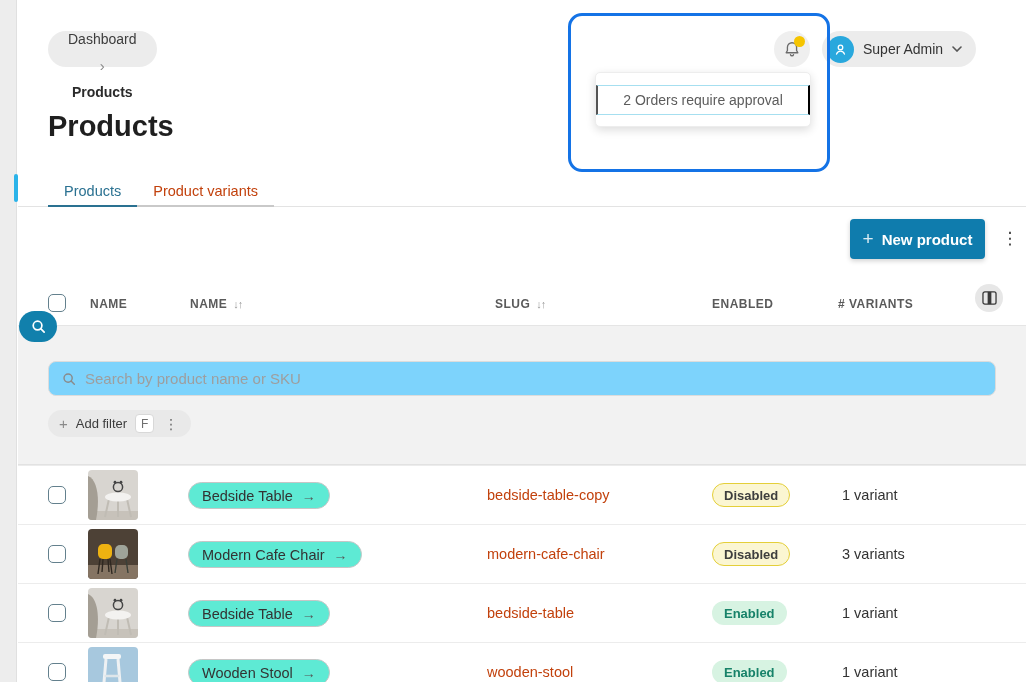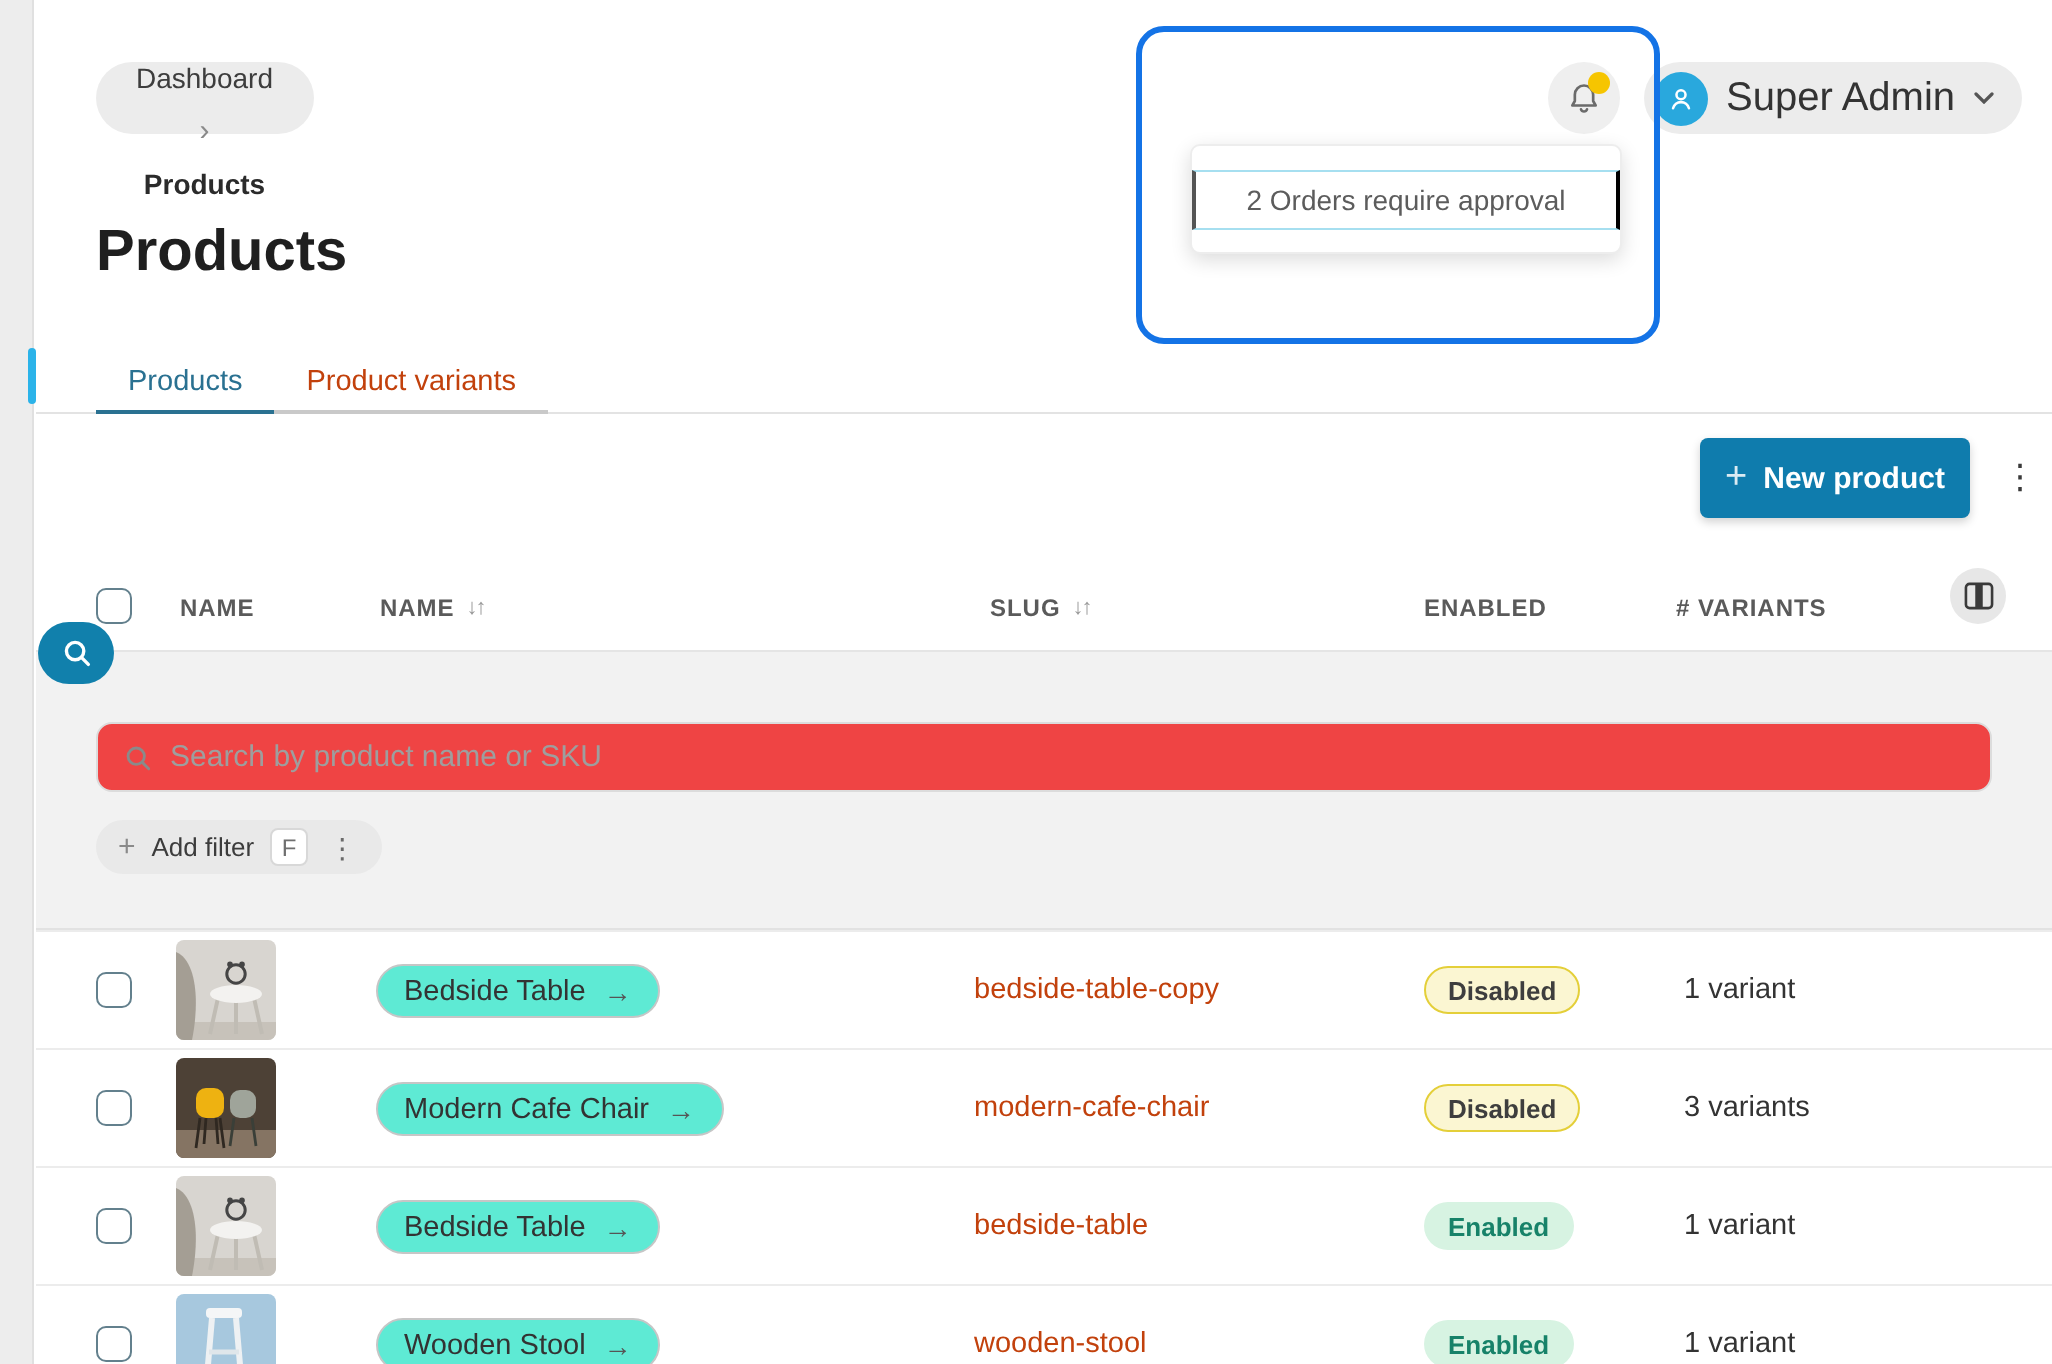--- a/index.html
+++ b/index.html
@@ -17,21 +17,21 @@
   .breadcrumb .crumb{color:#3d3d3d;}
   .breadcrumb .crumb.current{font-weight:700;color:#2b2b2b;}
   .breadcrumb .sep{color:#8a8a8a;font-size:15px;}
 
   .bell-btn{position:absolute;left:774px;top:31px;width:36px;height:36px;border-radius:50%;background:#EFEFEF;border:none;cursor:pointer;display:flex;align-items:center;justify-content:center;z-index:2;}
   .bell-wrap{position:relative;width:20px;height:20px;}
   .bell-dot{position:absolute;right:-3px;top:-3px;width:11px;height:11px;border-radius:50%;background:#F6C500;}
 
   .user-pill{position:absolute;left:822px;top:31px;height:36px;display:inline-flex;align-items:center;gap:9px;background:#ECECEC;border-radius:18px;padding:0 14px 0 5px;border:none;cursor:pointer;font-size:14px;color:#333;}
   .avatar{width:27px;height:27px;border-radius:50%;background:#29A8DD;display:flex;align-items:center;justify-content:center;}
-  .user-name{font-size:20px;color:#333;}
+  .user-name{font-size:14px;color:#333;}
 
   
   .annotation{position:absolute;left:568px;top:13px;width:262px;height:159px;border:3px solid #1473E6;border-radius:14px;pointer-events:none;z-index:10;}
 
   
   .notif-card{position:absolute;left:595px;top:72px;width:216px;height:55px;background:#fff;border:1px solid #ededed;border-radius:5px;box-shadow:0 3px 10px rgba(0,0,0,.14);z-index:5;padding-top:12px;}
   .notif-item{height:30px;border-top:1px solid #A6DFF0;border-bottom:1px solid #A6DFF0;display:flex;align-items:center;justify-content:center;font-size:14px;color:#5c5c5c;cursor:pointer;background:#fff;width:100%;}
 
   .page-title{position:absolute;left:48px;top:110px;font-size:29px;font-weight:700;color:#1f1f1f;}
 
@@ -51,21 +51,21 @@
   .thead .cell{position:absolute;top:0;height:42px;display:flex;align-items:center;font-size:12px;font-weight:700;letter-spacing:.04em;color:#5a5a5a;}
   .sort-glyph{font-size:11px;color:#9a9a9a;margin-left:6px;font-weight:400;letter-spacing:-1px;}
   .checkbox{display:inline-block;width:18px;height:18px;border:1.5px solid #63808D;border-radius:5px;background:#fff;cursor:pointer;}
   .col-picker{position:absolute;right:23px;top:1px;width:28px;height:28px;border-radius:50%;background:#E7E7E7;border:none;cursor:pointer;display:flex;align-items:center;justify-content:center;}
 
   
   .search-fab{position:absolute;left:19px;top:311px;width:38px;height:31px;border-radius:16px;background:#1180AC;border:none;cursor:pointer;display:flex;align-items:center;justify-content:center;z-index:3;}
 
   
   .filter-panel{position:absolute;left:18px;right:0;top:325px;height:140px;background:#F2F2F2;border-top:1px solid #E5E5E5;border-bottom:1px solid #E2E2E2;}
-  .search-box{position:absolute;left:30px;right:30px;top:35px;height:35px;background:#ef4444;border:1px solid #DCDCDC;border-radius:8px;display:flex;align-items:center;padding:0 12px;gap:8px;}
+  .search-box{position:absolute;left:30px;right:30px;top:35px;height:35px;background:#7dd3fc;border:1px solid #DCDCDC;border-radius:8px;display:flex;align-items:center;padding:0 12px;gap:8px;}
   .search-box input{flex:1;border:none;outline:none;font-size:15px;color:#333;font-family:inherit;background:transparent;}
   .search-box input::placeholder{color:#9E9E9E;}
   .add-filter{position:absolute;left:30px;top:84px;height:27px;display:inline-flex;align-items:center;gap:8px;background:#E9E9E9;border-radius:14px;border:none;padding:0 11px;cursor:pointer;font-family:inherit;}
   .add-filter .plus{color:#8a8a8a;font-size:15px;}
   .add-filter .lbl{font-size:13px;color:#3c3c3c;}
   .key-badge{display:inline-flex;align-items:center;justify-content:center;width:19px;height:19px;background:#fff;border:1px solid #D8D8D8;border-radius:4px;font-size:12px;color:#6f6f6f;}
   .filter-dots{border:none;background:transparent;color:#6a6a6a;font-size:14px;cursor:pointer;padding:0 2px;}
 
   
   .rows{position:absolute;left:18px;right:0;top:465px;border-top:1px solid #ECECEC;}

